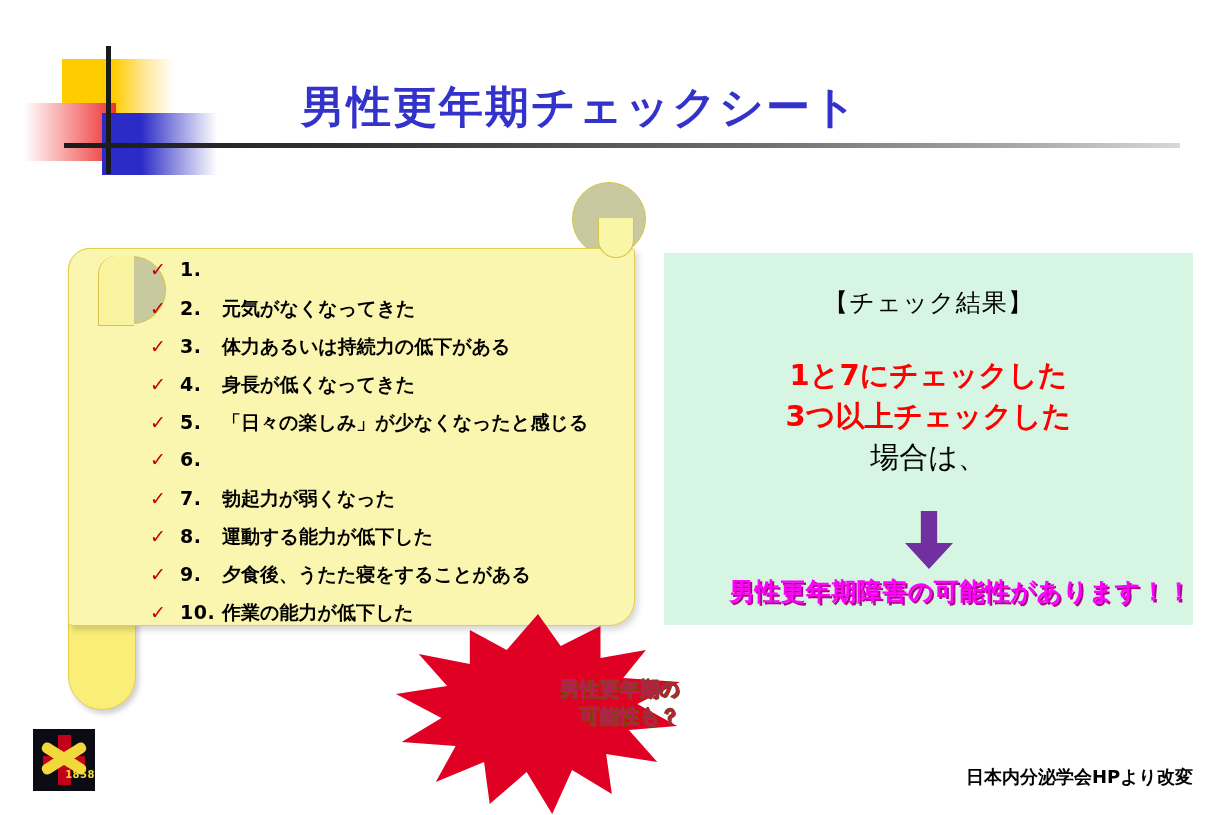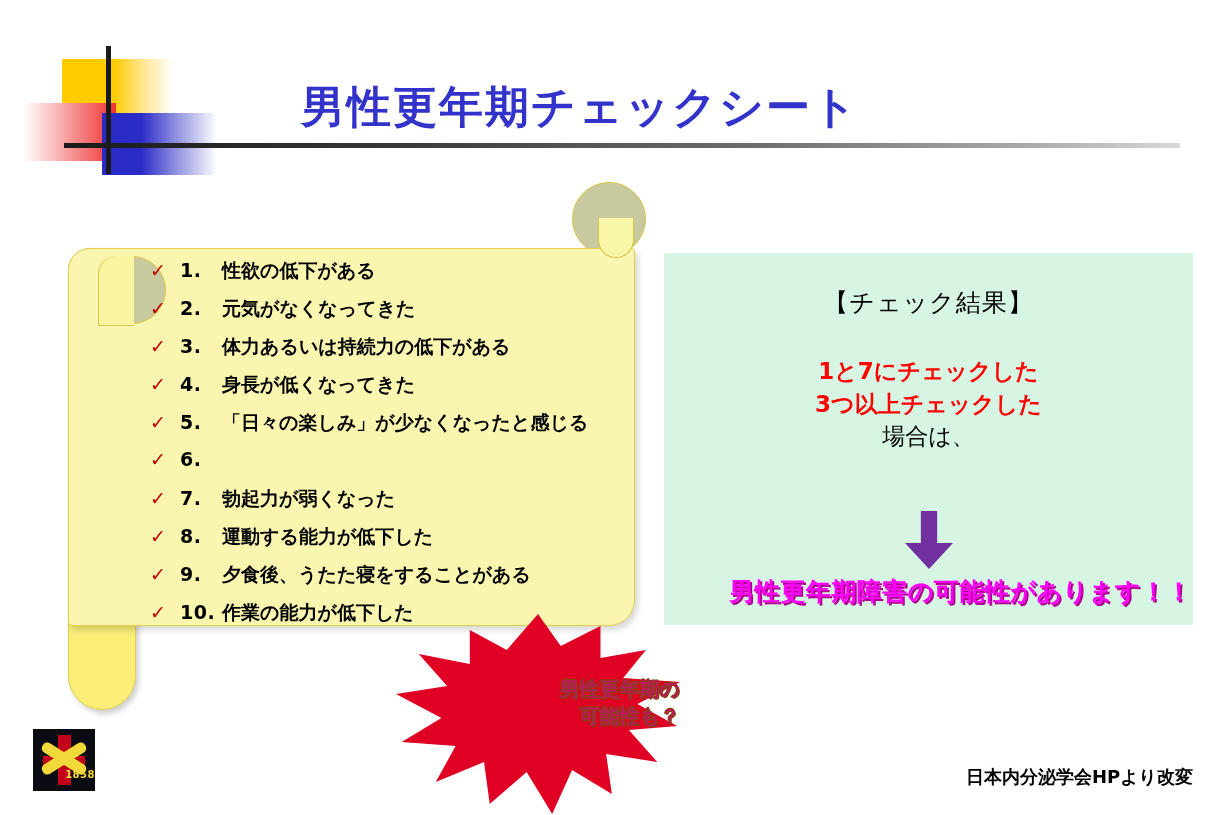--- a/index.html
+++ b/index.html
@@ -262,21 +262,21 @@
   .result-lines {
     position: absolute;
     left: 0;
     top: 102px;
     width: 529px;
     text-align: center;
     line-height: 1.42;
   }
   .result-line {
     font-family: "DejaVu Sans", "Liberation Sans", sans-serif;
-    font-size: 23px;
+    font-size: 29px;
     font-weight: bold;
     color: #000000;
   }
   .result-line.red {
     color: #FF0000;
   }
   .result-line.plain {
     font-weight: normal;
   }
   #result-arrow {
@@ -390,21 +390,20 @@
     <div class="scroll-body"></div>
     <div class="scroll-curl-top-notch"></div>
     <div class="scroll-curl-left"></div>
     <div class="scroll-curl-left-notch"></div>
   </div>
 
   <div id="checklist">
     <div class="check-row">
       <span class="check-mark">✓</span>
       <span class="check-num">1.</span>
-      <span class="check-text">性欲の低下がある</span>
     </div>
     <div class="check-row">
       <span class="check-mark">✓</span>
       <span class="check-num">2.</span>
       <span class="check-text">元気がなくなってきた</span>
     </div>
     <div class="check-row">
       <span class="check-mark">✓</span>
       <span class="check-num">3.</span>
       <span class="check-text">体力あるいは持続力の低下がある</span>

